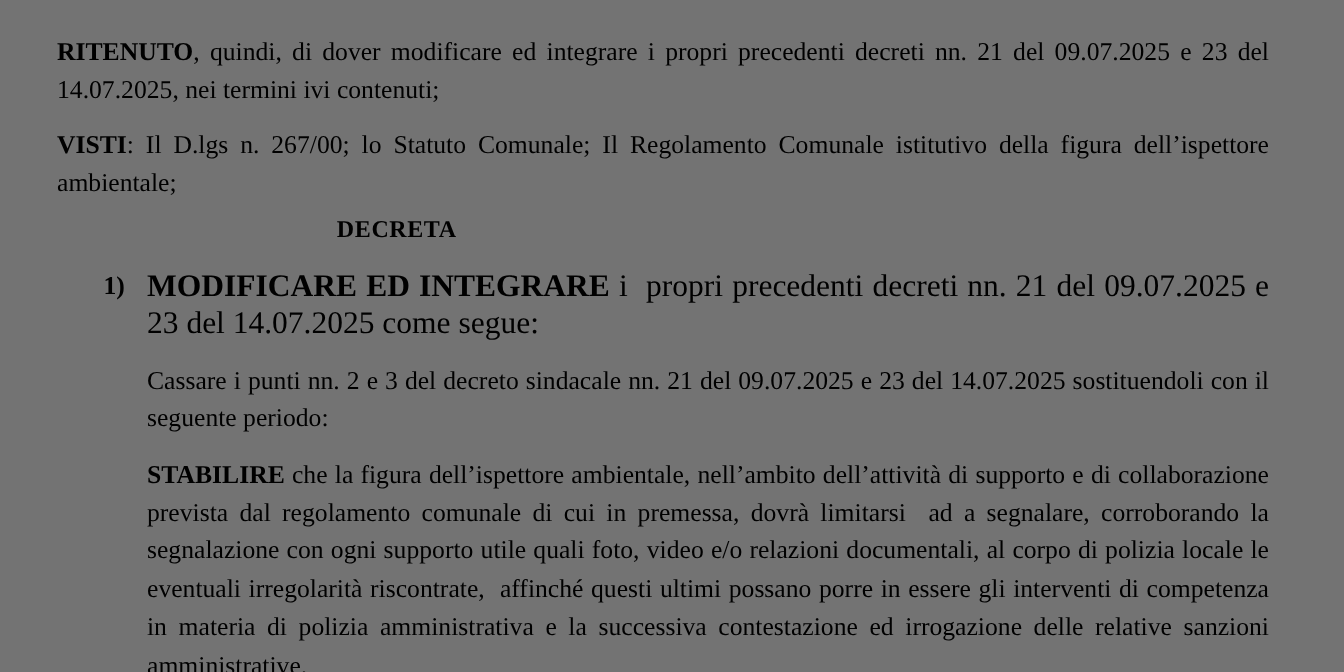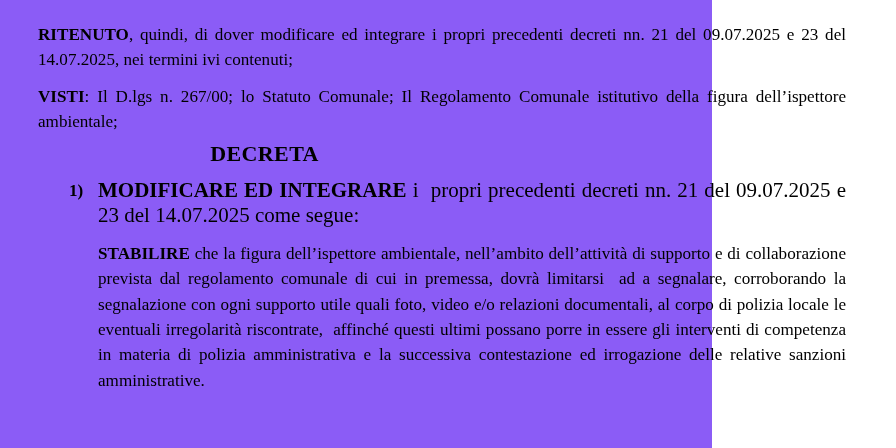--- a/index.html
+++ b/index.html
@@ -12,23 +12,23 @@
     width: 896px;
     height: 448px;
     overflow: hidden;
     font-family: "Liberation Serif", "DejaVu Serif", serif;
     color: #000000;
     -webkit-font-smoothing: antialiased;
   }
 
   .page {
     position: relative;
-    width: 712px;
+    width: 896px;
     height: 448px;
-    background: #8b5cf6;
+    background: #737373;
     box-sizing: border-box;
     padding: 0;
   }
 
   .doc-body {
     position: absolute;
     top: 22px;
     left: 38px;
     width: 808px;   
   }
@@ -46,21 +46,21 @@
   .para:last-child { margin-bottom: 0; }
 
   .lead {
     font-weight: bold;
   }
 
   
   .heading-centered {
     text-align: center;
     font-weight: bold;
-    font-size: 22px;
+    font-size: 16px;
     line-height: 25.4px;
     letter-spacing: 0.4px;
     margin: 6px 0 12px 0;
     padding-right: 355px;  
     box-sizing: border-box;
   }
 
   
   .numbered-list {
     list-style: none;
@@ -113,19 +113,22 @@
 
     <div class="heading-centered">DECRETA</div>
 
     <ol class="numbered-list">
       <li class="numbered-item">
         <span class="marker">1)</span>
         <p class="item-para"><span class="lead">MODIFICARE ED INTEGRARE</span><span> i  propri precedenti decreti nn. 21 del 09.07.2025 e 23 del 14.07.2025 come segue:</span></p>
       </li>
     </ol>
 
+    <div class="sub-block">
+      <p class="para">Cassare i punti nn. 2 e 3 del decreto sindacale nn. 21 del 09.07.2025 e 23 del 14.07.2025 sostituendoli con il seguente periodo:</p>
+    </div>
 
     <div class="sub-block">
       <p class="para"><span class="lead">STABILIRE</span><span> che la figura dell’ispettore ambientale, nell’ambito dell’attività di supporto e di collaborazione prevista dal regolamento comunale di cui in premessa, dovrà limitarsi  ad a segnalare, corroborando la segnalazione con ogni supporto utile quali foto, video e/o relazioni documentali, al corpo di polizia locale le eventuali irregolarità riscontrate,  affinché questi ultimi possano porre in essere gli interventi di competenza in materia di polizia amministrativa e la successiva contestazione ed irrogazione delle relative sanzioni amministrative.</span></p>
     </div>
 
   </div>
 </div>
 
 </body></html>

